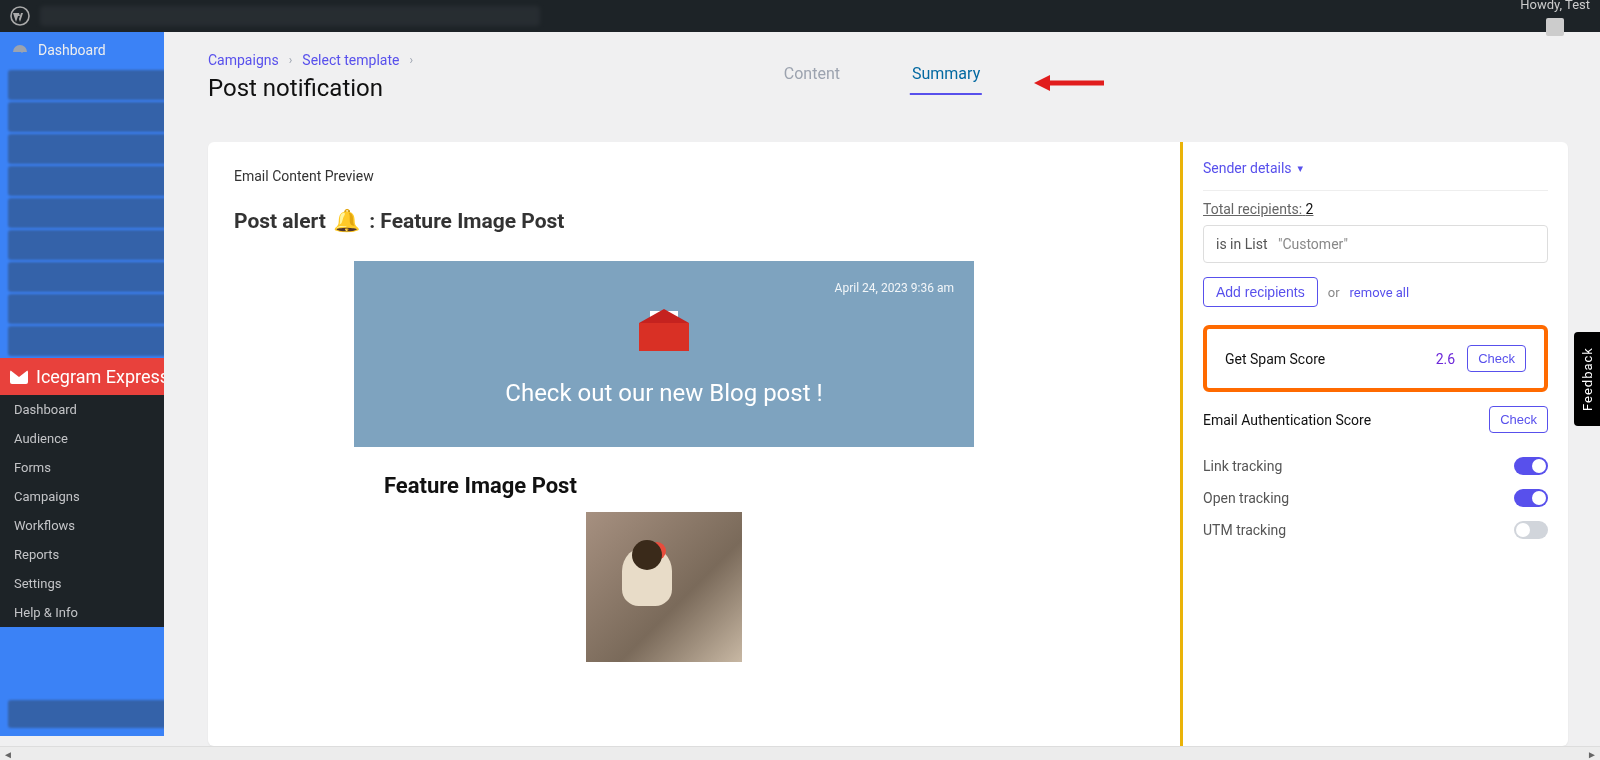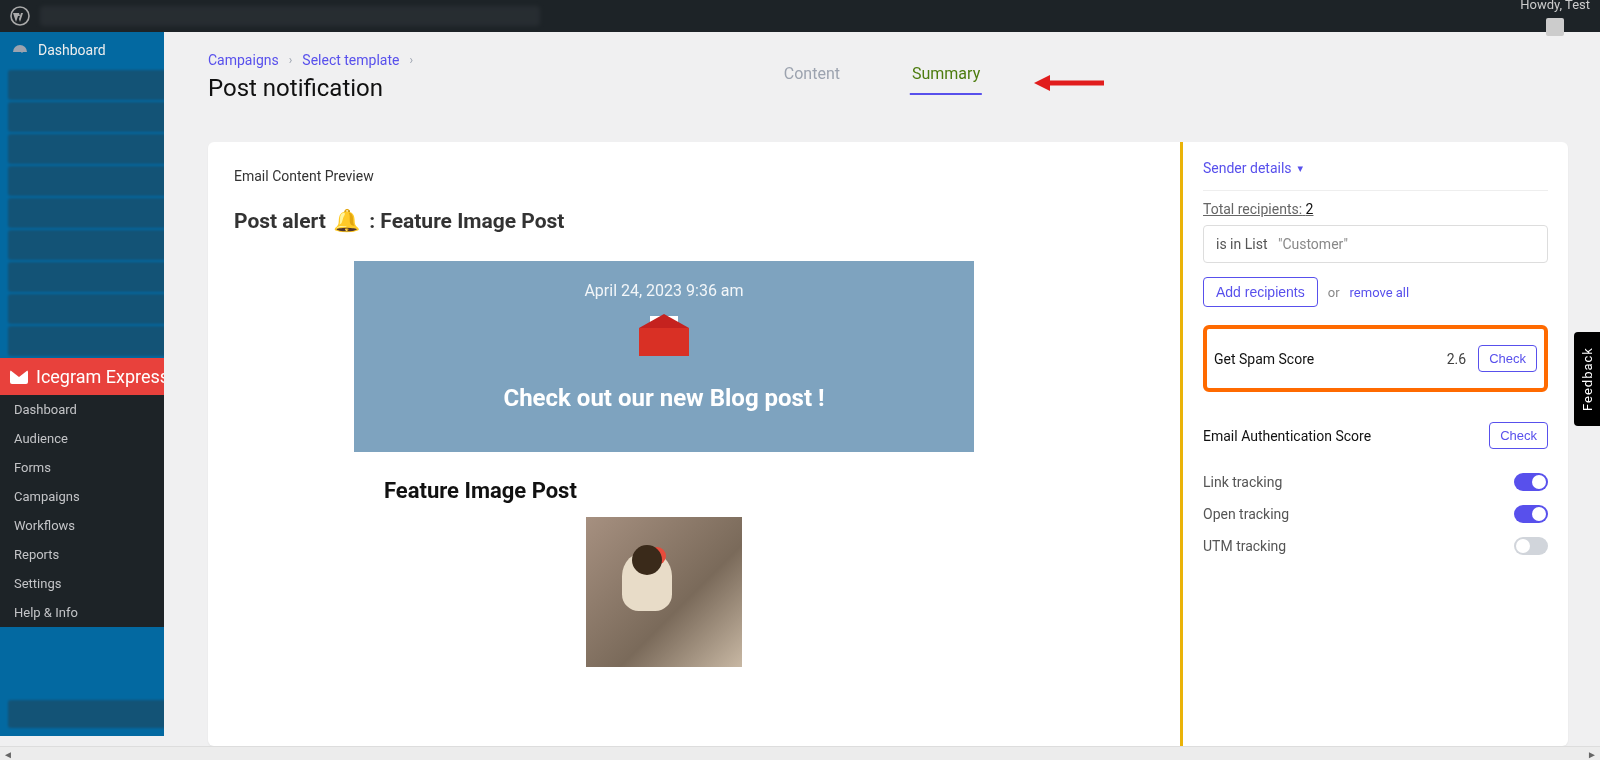--- a/index.html
+++ b/index.html
@@ -6,82 +6,82 @@
   html, body { width: 1600px; height: 760px; font-family: -apple-system, BlinkMacSystemFont, "Segoe UI", Roboto, sans-serif; overflow: hidden; background:#f0f0f1;}
   
   .wp-adminbar { position:absolute; top:0; left:0; right:0; height:32px; background:#1d2327; color:#ccc; display:flex; align-items:center; justify-content:space-between; padding:0 10px; font-size:13px; z-index:100;}
   .wp-adminbar .left { display:flex; align-items:center; gap:10px;}
   .wp-logo { width:20px; height:20px; display:flex; align-items:center; justify-content:center;}
   .wp-logo svg { width:20px; height:20px; fill:#aaa;}
   .admin-blur { width:500px; height:20px; background:#32373c; border-radius:4px; filter:blur(2px); opacity:.5;}
   .wp-adminbar .right { display:flex; align-items:center; gap:6px;flex-direction:column;}
   .avatar-sq { width:18px; height:18px; background:#ccc; border-radius:2px;}
   
-  .wp-sidebar { position:absolute; top:32px; left:0; width:192px; bottom:24px; background:#0369a1; color:#eee; font-size:14px;}
+  .wp-sidebar { position:absolute; top:32px; left:0; width:192px; bottom:24px; background:#3b82f6; color:#eee; font-size:14px;}
   .wp-menu-item { display:flex; align-items:center; gap:8px; padding:8px 10px; color:#eee; cursor:pointer;}
   .dash-icon { width:20px; height:20px; display:inline-block; }
   .dash-icon svg{width:20px;height:20px;fill:#9ca3af;}
   .wp-menu-blur { height:30px; margin:2px 8px; background:#2c3338; border-radius:3px; filter:blur(1px); opacity:.4;}
   .wp-menu-active { position:relative; background:#e8413c; color:#fff; display:flex; align-items:center; gap:8px; padding:8px 10px; font-size:18px; }
   .wp-menu-active::after{ content:""; position:absolute; right:-8px; top:50%; transform:translateY(-50%); width:0;height:0; border-top:8px solid transparent; border-bottom:8px solid transparent; border-left:8px solid #e8413c;}
   .envelope-icon { width:18px;height:14px;background:#fff;border-radius:2px;position:relative;}
   .envelope-icon::before{content:"";position:absolute;top:0;left:0;right:0;height:0;border-left:9px solid transparent;border-right:9px solid transparent;border-top:7px solid #e8413c;}
   .wp-submenu { background:#1d2327; }
   .wp-submenu .sub-item { padding:7px 10px 7px 14px; color:#c3c4c7; font-size:13px; cursor:pointer;}
   .collapse-blur{position:absolute;bottom:8px;left:8px;right:8px;height:28px;background:#2c3338;border-radius:3px;filter:blur(1px);opacity:.4;}
   
   .wp-main { position:absolute; top:32px; left:164px; right:0; bottom:14px; background:#f0f0f1; overflow:hidden;}
   .page-head { padding:20px 44px 0 44px; position:relative;}
   .breadcrumb { display:flex; align-items:center; gap:10px; font-size:14px; }
   .breadcrumb a { color:#5850ec; text-decoration:none; cursor:pointer;}
   .breadcrumb .chev { color:#9ca3af; font-size:12px;}
   .page-title { font-size:24px; color:#111; margin-top:6px; font-weight:400;}
   .center-tabs { position:absolute; top:28px; left:50%; transform:translateX(-50%); display:flex; gap:28px; font-size:16px;}
   .tab { padding:4px 2px 10px 2px; color:#9ca3af; cursor:pointer;}
-  .tab.active { color:#4d7c0f; border-bottom:2px solid #5850ec;margin-left:40px;}
+  .tab.active { color:#0369a1; border-bottom:2px solid #5850ec;margin-left:40px;}
   .arrow-annot{position:absolute;left:870px;top:40px;pointer-events:none;}
   .arrow-annot svg{width:70px;height:22px;}
   .top-actions { position:absolute; right:32px; top:22px; display:flex; gap:10px;}
   .btn-outline { border:1px solid #5850ec; color:#5850ec; background:#fff; padding:8px 20px; font-size:14px; border-radius:4px; cursor:pointer; display:inline-flex; align-items:center; gap:6px;}
   .btn-outline .chev-l::before{content:"‹"; font-size:16px; line-height:0;}
   
   .card { position:absolute; top:110px; left:44px; right:32px; bottom:0; background:#fff; border-radius:6px; box-shadow:0 1px 2px rgba(0,0,0,0.05); display:flex; overflow:hidden;}
   .card-left { flex:1; padding:26px 26px 0 26px; overflow:hidden;}
   .preview-label { font-size:14px; color:#333; margin-bottom:24px;}
   .preview-subject { font-size:21px; color:#333; display:flex; align-items:center; gap:8px; margin-bottom:28px; font-weight:700;}
   .bell { color:#f59e0b; font-size:22px;}
   .email-frame { width:620px; margin-left:120px; }
   .email-head { background:#7ea3bf; padding:20px 20px 40px 20px; text-align:center;}
-  .email-date { text-align:center; color:#fff; font-size:16px; opacity:.9;}
+  .email-date { text-align:right; color:#fff; font-size:12px; opacity:.9;}
   .mail-icon { width:50px; height:40px; margin:16px auto 28px auto; position:relative;}
   .mail-icon .env-body{position:absolute;bottom:0;left:0;right:0;height:28px;background:#d93025;}
   .mail-icon .env-flap{position:absolute;bottom:28px;left:0;width:0;height:0;border-left:25px solid transparent;border-right:25px solid transparent;border-bottom:14px solid #c5221f;}
   .mail-icon .paper{position:absolute;top:0;left:11px;width:28px;height:22px;background:#fff;}
-  .email-head h2{color:#fff;font-size:24px;font-weight:700;}
+  .email-head h2{color:#fff;font-size:24px;font-weight:400;}
   .email-body{background:#fff;padding:26px 30px 0 30px;}
   .email-body h3{font-size:22px;color:#111;font-weight:700;margin-bottom:14px;}
   .email-img{width:156px;height:150px;margin:0 auto;display:block;background:linear-gradient(135deg,#a69080 0%,#7a6a5a 60%,#c8b8a4 100%);position:relative;overflow:hidden;}
   .email-img::before{content:"";position:absolute;left:36px;top:34px;width:50px;height:60px;background:#e8dcc8;border-radius:30px 30px 20px 20px;}
   .email-img::after{content:"";position:absolute;left:46px;top:28px;width:30px;height:30px;background:#3a2a1a;border-radius:50%;box-shadow:10px -4px 0 -6px #e74c3c;}
   
   .card-right{width:388px;border-left:3px solid #eab308;padding:18px 20px;font-size:14px;color:#111;}
   .sender-row{color:#5850ec;display:flex;align-items:center;gap:6px;cursor:pointer;padding-bottom:10px;}
   .sender-row .chev-d{font-size:11px;}
   .divider{height:1px;background:#eee;margin:4px 0 10px 0;}
   .recip-line{color:#666;margin:8px 0;text-decoration:underline;}
   .recip-line b{color:#111;font-weight:400;}
   .list-chip{border:1px solid #ddd;border-radius:4px;padding:10px 12px;color:#555;margin:8px 0 14px 0;background:#fff;}
   .list-chip .q{color:#888;}
   .add-row{display:flex;align-items:center;gap:10px;margin-bottom:18px;}
   .link-btn{border:1px solid #5850ec;color:#5850ec;background:#fff;padding:6px 12px;border-radius:4px;cursor:pointer;font-size:14px;}
   .or{color:#888;font-size:13px;}
   .link-a{color:#5850ec;cursor:pointer;font-size:13px;}
-  .spam-box{border:4px solid #ff6a00;border-radius:6px;padding:16px 7px;display:flex;align-items:center;justify-content:space-between;margin-bottom:30px;}
+  .spam-box{border:4px solid #ff6a00;border-radius:6px;padding:16px 18px;display:flex;align-items:center;justify-content:space-between;margin-bottom:14px;}
   .spam-box .lbl{color:#111;}
-  .spam-box .score{color:#404040;margin-left:auto;margin-right:12px;}
+  .spam-box .score{color:#6d28d9;margin-left:auto;margin-right:12px;}
   .small-btn{border:1px solid #5850ec;color:#5850ec;background:#fff;padding:5px 10px;border-radius:4px;cursor:pointer;font-size:13px;}
   .auth-row{display:flex;align-items:center;justify-content:space-between;margin-bottom:24px;}
   .toggle-row{display:flex;align-items:center;justify-content:space-between;margin:14px 0;color:#555;}
   .toggle{width:34px;height:18px;border-radius:10px;position:relative;cursor:pointer;}
   .toggle.on{background:#5850ec;}
   .toggle.off{background:#d1d5db;}
   .toggle .knob{position:absolute;top:2px;width:14px;height:14px;background:#fff;border-radius:50%;}
   .toggle.on .knob{right:2px;}
   .toggle.off .knob{left:2px;}
   

